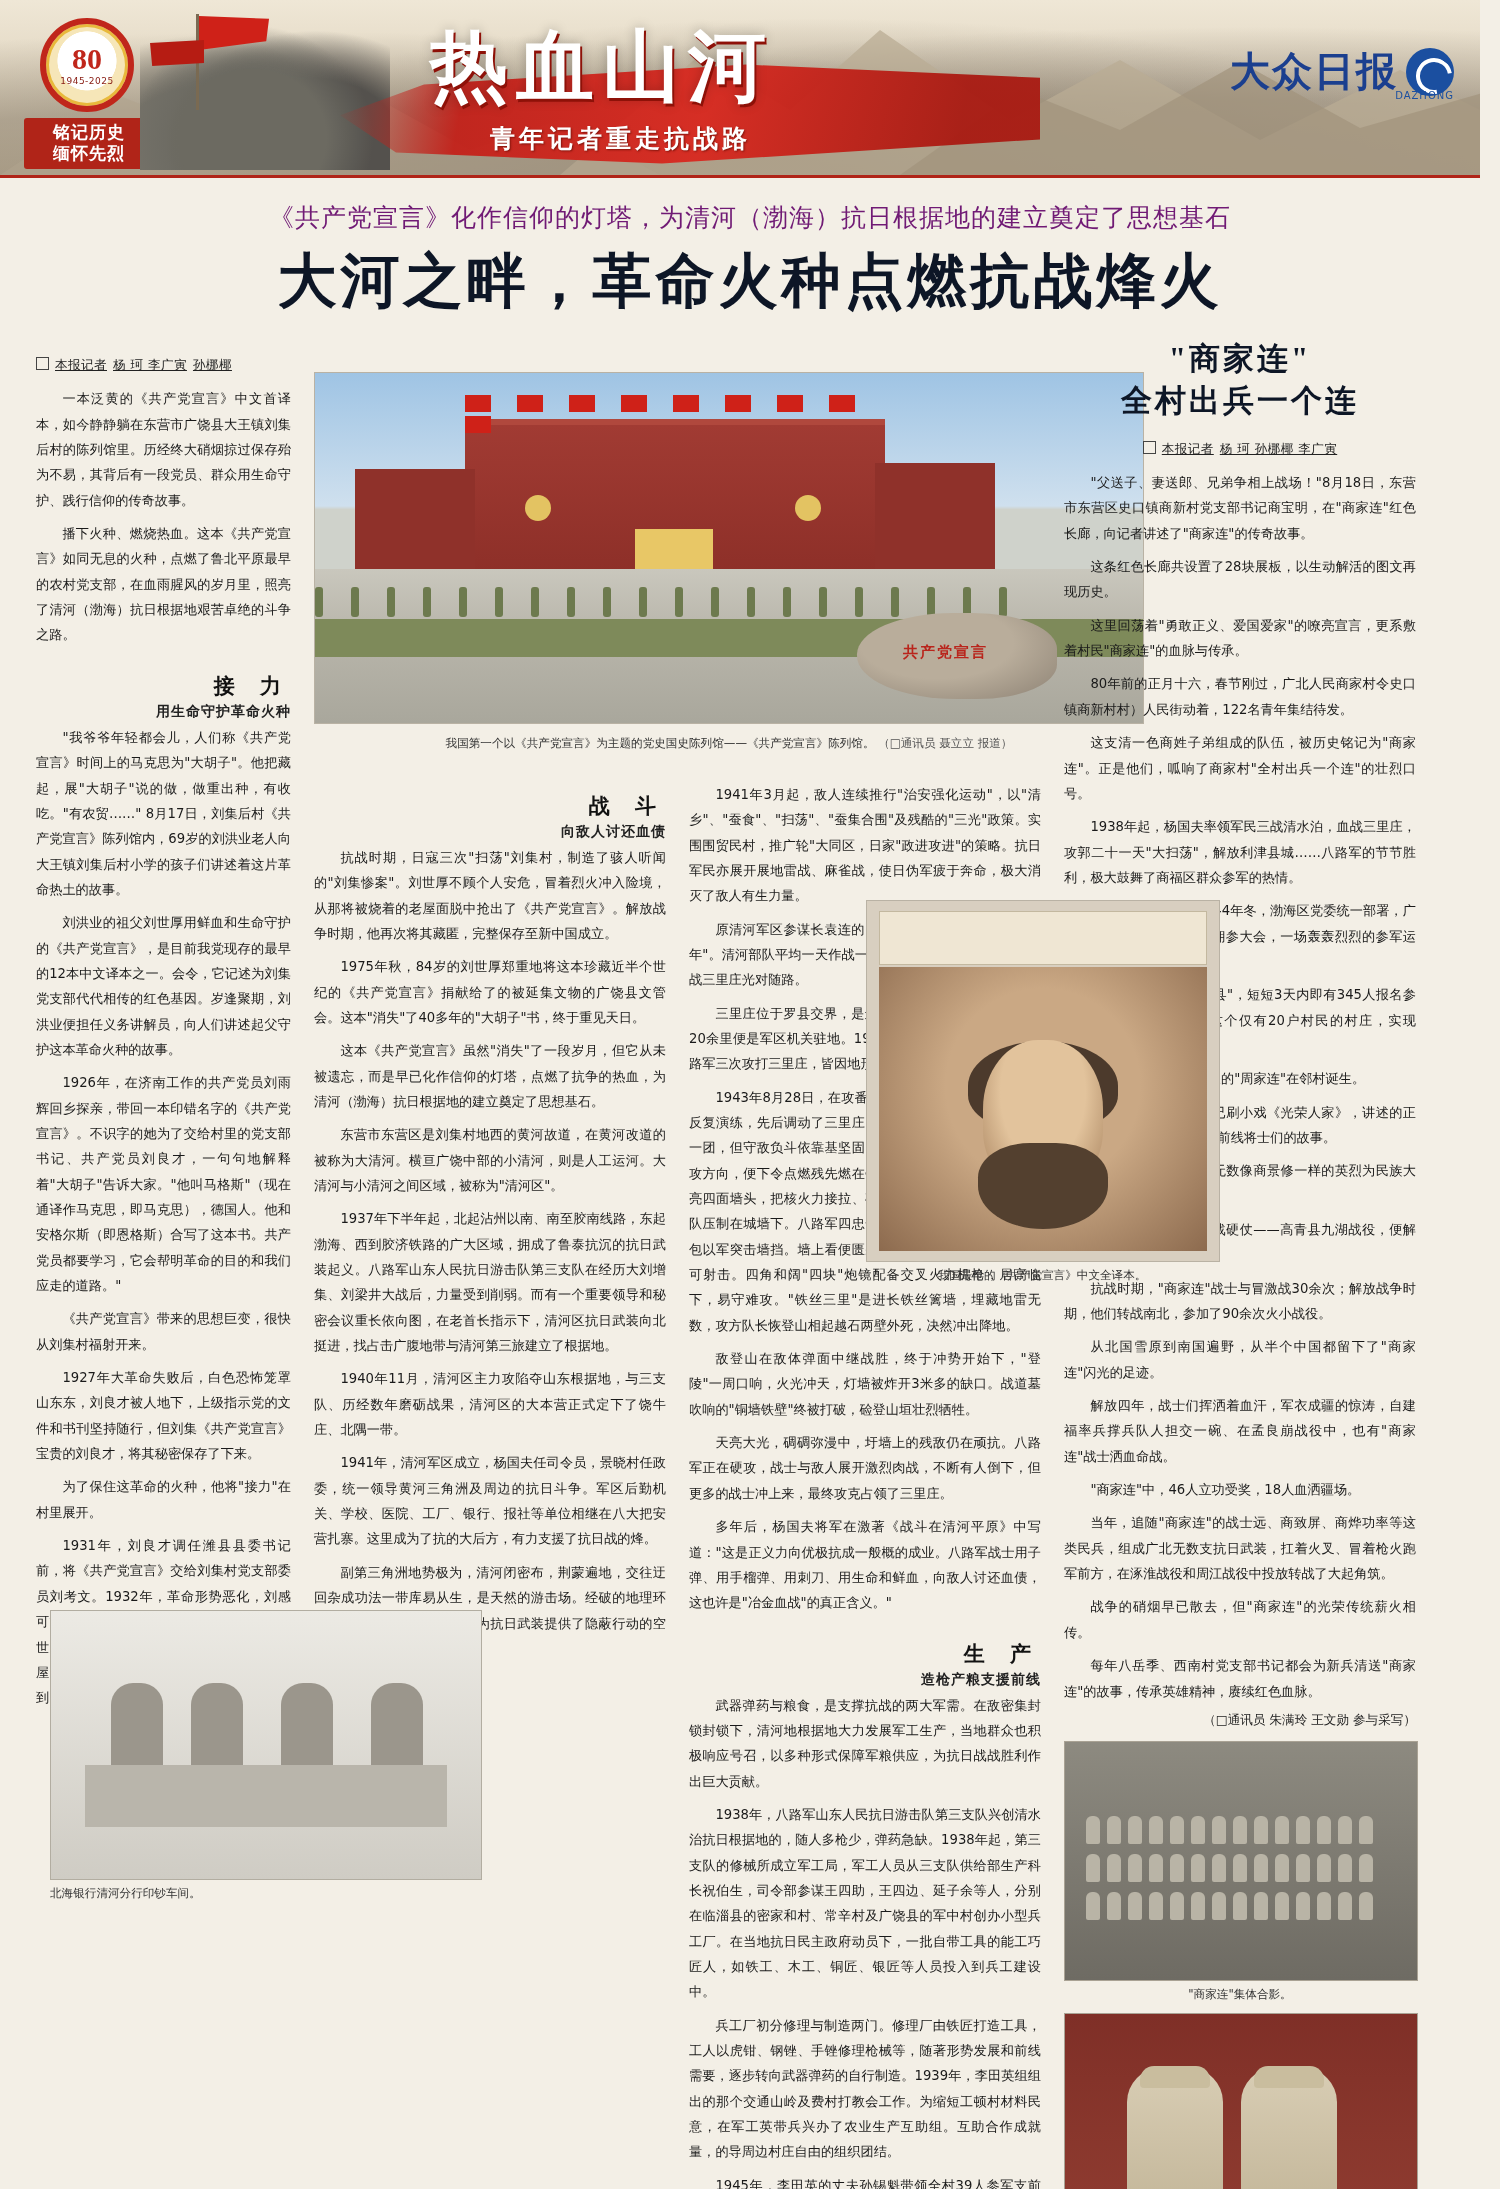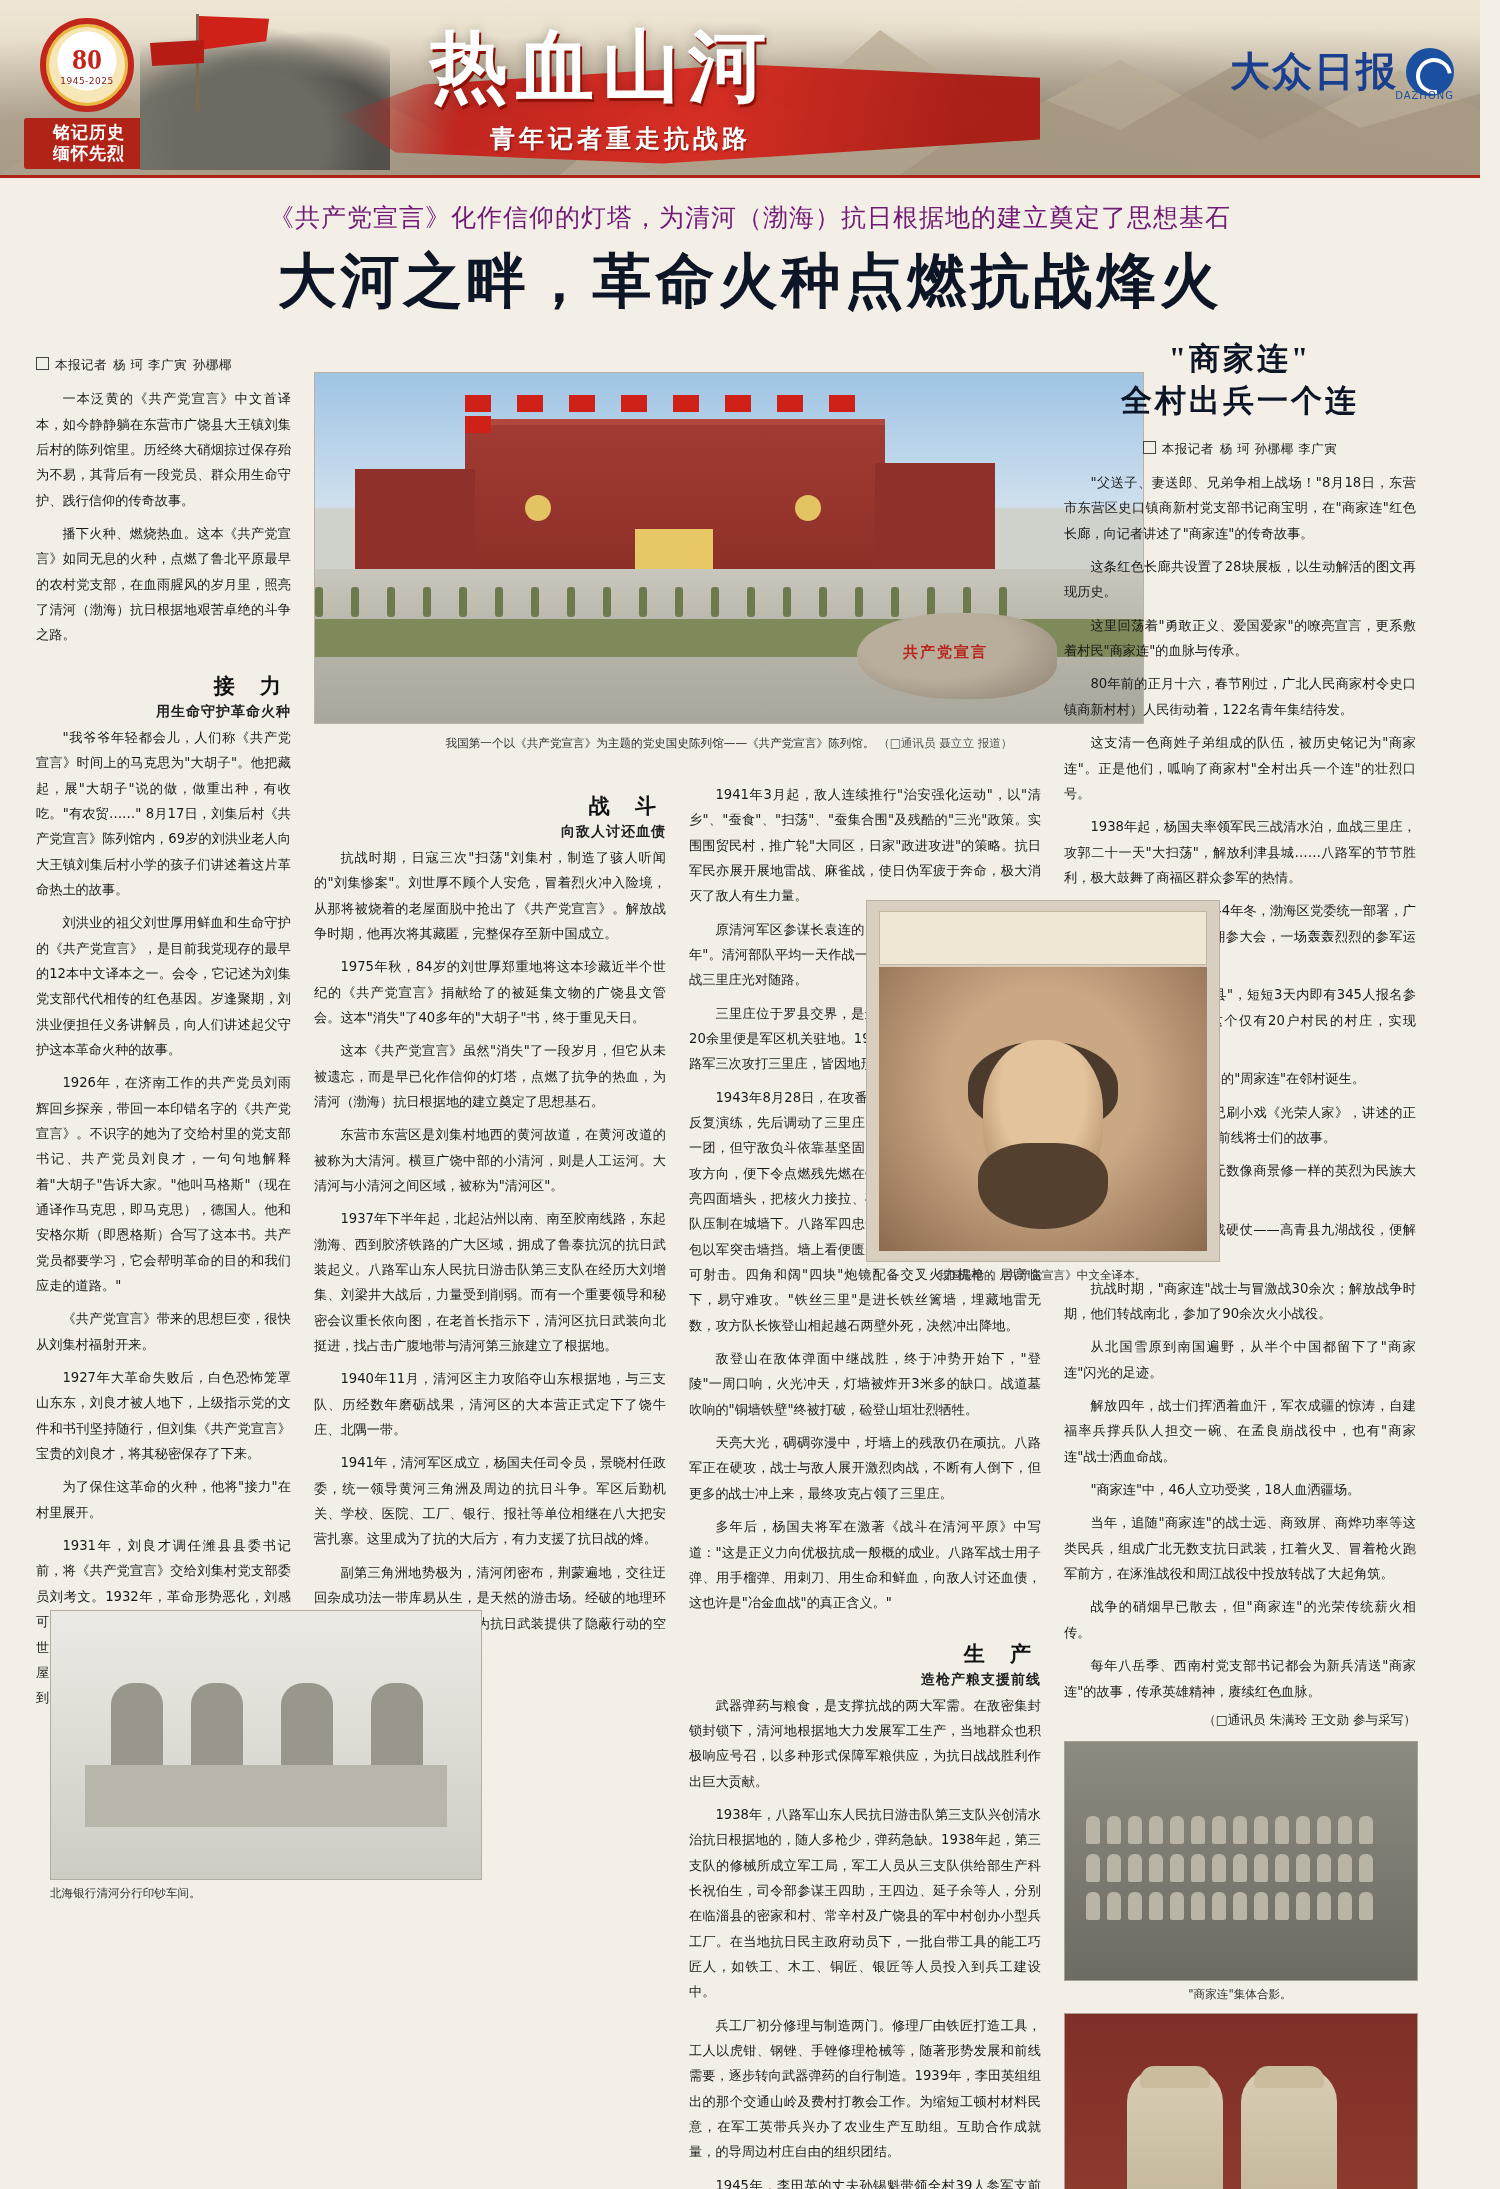--- a/index.html
+++ b/index.html
@@ -117,21 +117,21 @@
   .content{
     position:relative;margin:14px 36px 0;height:1740px;
     display:grid;
     grid-template-columns:255px 352px 352px 352px;
     column-gap:23px;
   }
   .col{position:relative;}
 
   .byline{
     font-size:12.5px;color:#222;letter-spacing:.5px;line-height:1.8;
-    margin:16px 0 10px;display:flex;align-items:flex-start;gap:6px;flex-wrap:wrap;
+    margin:16px 0 10px;display:flex;align-items:flex-start;gap:6px;flex-wrap:wrap;text-decoration:underline;
   }
   .byline .bx{display:inline-block;width:11px;height:11px;border:1px solid #444;margin-top:3px;}
   .byline .nm{white-space:nowrap;}
 
   p.body{
     font-size:13.2px;line-height:1.92;text-align:justify;color:#1a1a1a;
     margin:0 0 8px;text-indent:2em;
     font-family:"DejaVu Sans","Liberation Sans",sans-serif;
   }
   .sec-title{

